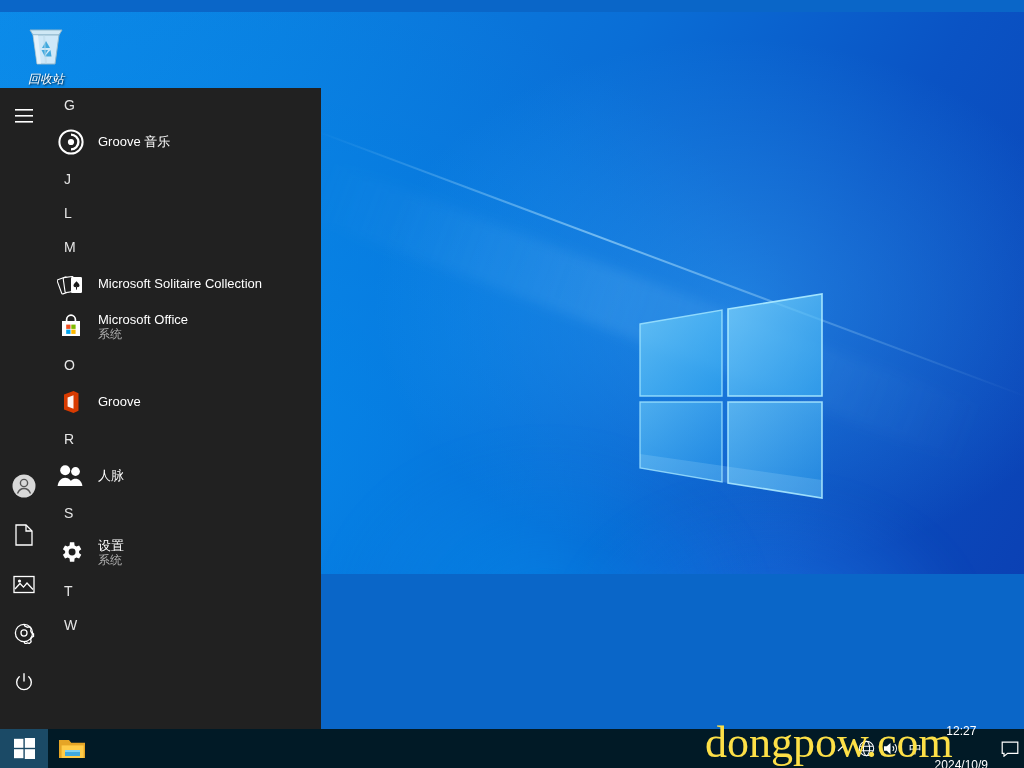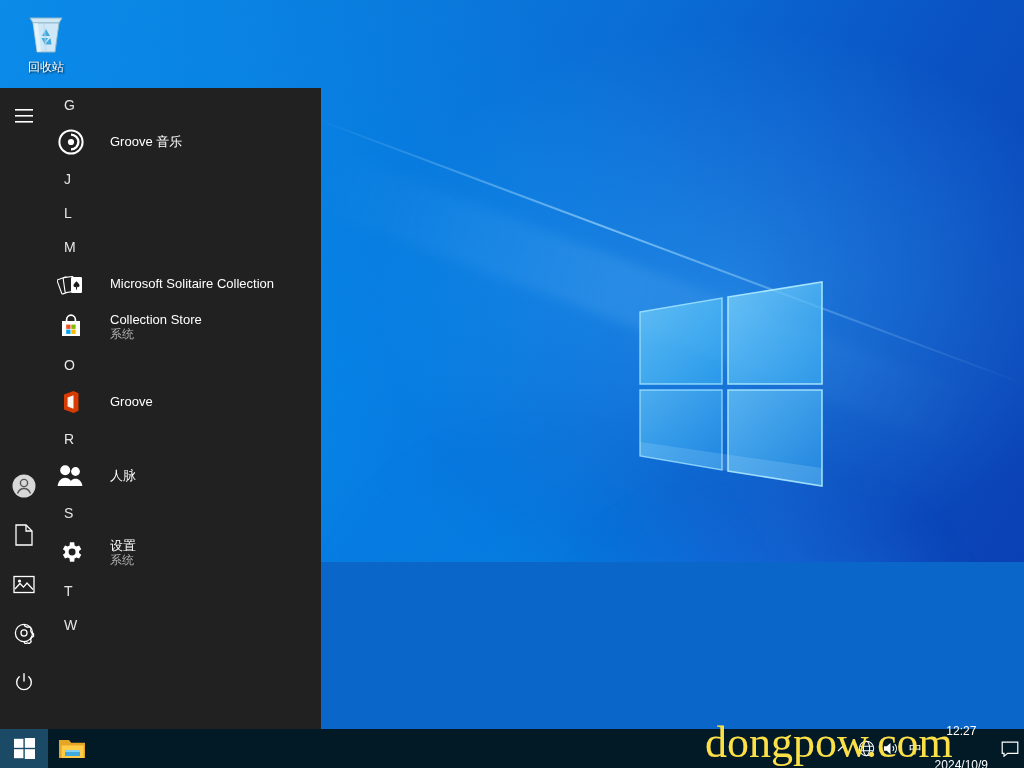--- a/index.html
+++ b/index.html
@@ -4,26 +4,27 @@
 <style>
   * { margin:0; padding:0; box-sizing:border-box; }
   html, body {
     width:1024px; height:768px; overflow:hidden;
     font-family:"Liberation Sans", sans-serif;
     background:#0a66c8;
   }
 
   
   #desktop {
-    position:absolute; left:0; top:0; width:1024px; height:562px;
+    position:absolute; left:0; top:12px; width:1024px; height:562px;
     background:
       radial-gradient(ellipse 520px 380px at 72% 52%, rgba(60,180,255,0.42) 0%, rgba(60,180,255,0.0) 70%),
       radial-gradient(ellipse 900px 700px at 18% 78%, rgba(0,150,245,0.55) 0%, rgba(0,150,245,0.0) 72%),
       linear-gradient(120deg, #0c8ae8 0%, #0a7fe0 22%, #0a6ed6 48%, #0a53c4 72%, #0b41b4 100%);
     overflow:hidden;
+    font-style:italic;
   }
   
   .ray {
     position:absolute; transform-origin:0 0; pointer-events:none;
   }
   .ray-a {
     left:316px; top:118px; width:760px; height:2px;
     background:linear-gradient(90deg, rgba(180,230,255,0.0), rgba(190,235,255,0.55) 40%, rgba(190,235,255,0.0));
     transform:rotate(20.5deg);
   }
@@ -82,21 +83,20 @@
     flex:1 1 auto; height:100%; overflow:hidden; position:relative;
     padding-top:0;
   }
   .letter-header {
     height:34px; line-height:34px; padding-left:16px;
     font-size:14px; color:#e6e6e6; font-weight:400;
   }
   .app-row {
     height:40px; display:flex; align-items:center; padding-left:8px; padding-right:6px;
     position:relative;
-    gap:12px;
   }
   .app-row.two-line { height:44px; }
   .app-icon {
     width:30px; height:30px; flex:0 0 30px; margin-right:12px;
     display:flex; align-items:center; justify-content:center;
   }
   .app-text { display:flex; flex-direction:column; justify-content:center; }
   .app-name { font-size:13px; color:#fff; line-height:16px; }
   .app-sub { font-size:12px; color:#b0b0b0; line-height:13px; }
   .chevron { margin-left:auto; width:20px; height:20px; display:flex; align-items:center; justify-content:center; }
@@ -294,21 +294,21 @@
           <path d="M8.6 8.4V6.6a4.4 4.4 0 0 1 8.8 0v1.8" fill="none" stroke="#ffffff" stroke-width="1.7"></path>
           <g>
             <rect x="8.2" y="11.6" width="4.3" height="4.3" fill="#f25022"></rect>
             <rect x="13.3" y="11.6" width="4.3" height="4.3" fill="#7fba00"></rect>
             <rect x="8.2" y="16.6" width="4.3" height="4.3" fill="#00a4ef"></rect>
             <rect x="13.3" y="16.6" width="4.3" height="4.3" fill="#ffb900"></rect>
           </g>
         </svg>
       </span>
       <span class="app-text">
-        <span class="app-name">Collection Store</span>
+        <span class="app-name">Microsoft Office</span>
         <span class="app-sub">系统</span>
       </span>
     </div>
 
     <div class="letter-header">O</div>
     <div class="app-row">
       <span class="app-icon">
         <svg width="24" height="26" viewBox="0 0 24 26">
           <path d="M14.5 2L5 5.4v15.2L14.5 24l5-2.2V4.2z" fill="#d83b01"></path>
           <path d="M14.5 6.3v13.4L8.6 17.6V8.4z" fill="#ffffff" fill-opacity="0.95"></path>

